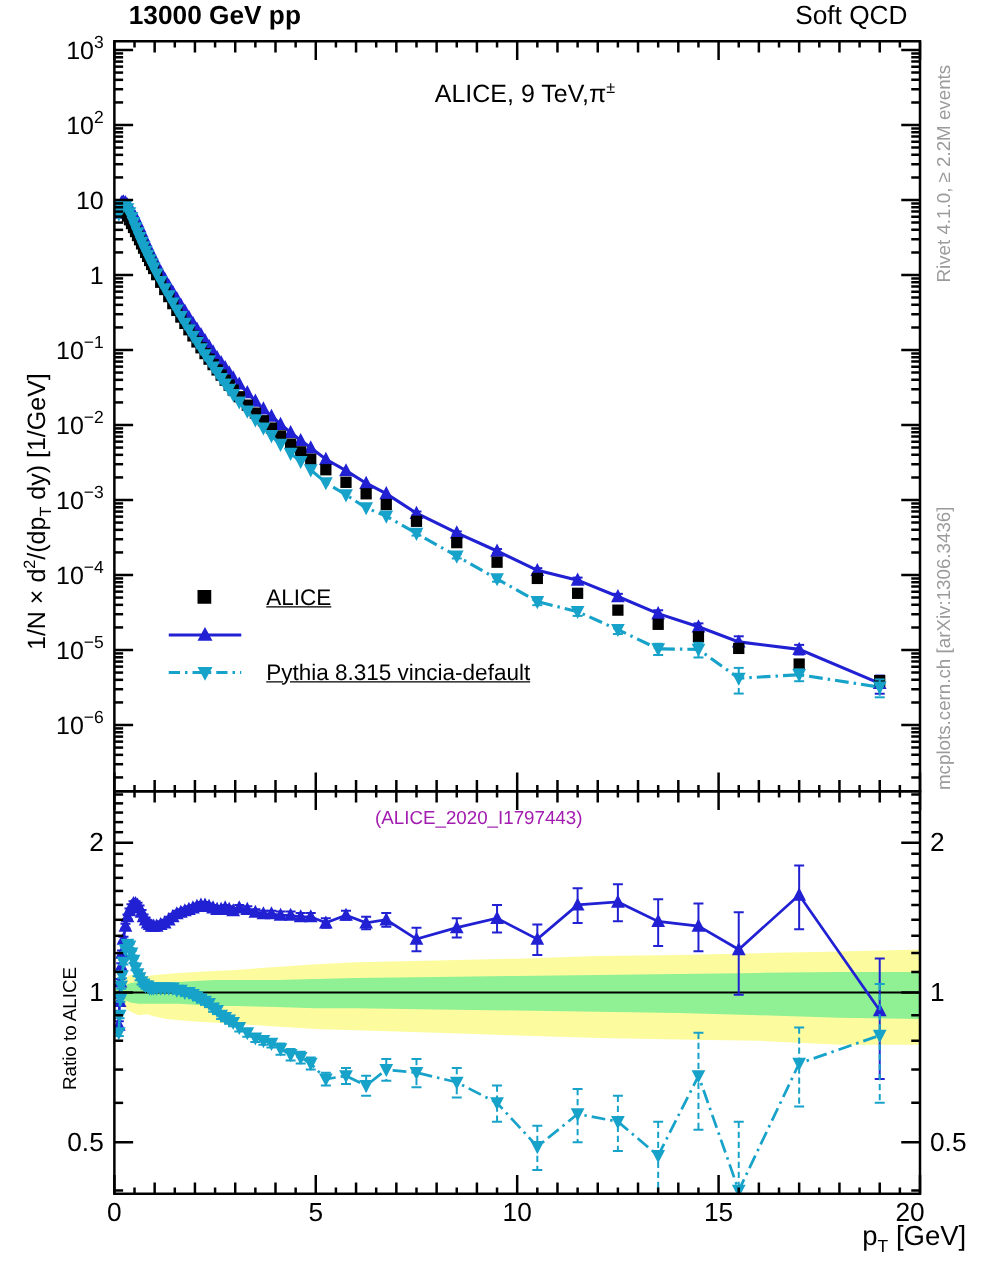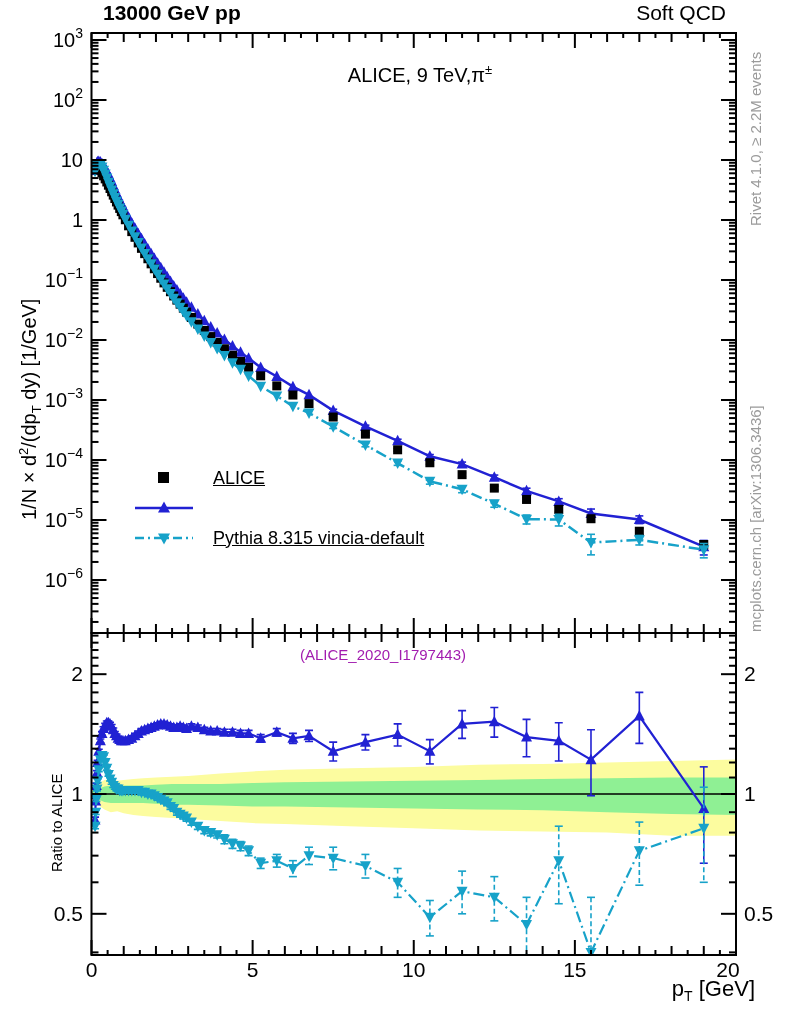--- a/index.html
+++ b/index.html
@@ -9,21 +9,21 @@
   svg text{font-family:"Liberation Sans","DejaVu Sans",sans-serif;}
   .ov{position:absolute;white-space:nowrap;}
   .vtext{position:absolute;transform-origin:0 0;transform:rotate(-90deg);white-space:nowrap;}
   .hdr{font-size:21px;top:1px;}
   .title{font-size:20px;top:62px;left:420px;transform:translateX(-50%);}
   .title .sup{font-size:13px;vertical-align:super;}
   .ylab{font-size:20px;left:16px;top:520px;}
   .ylab .sup{font-size:13px;vertical-align:super;}
   .ylab .sub{font-size:13px;vertical-align:sub;}
   .ratlab{font-size:15px;left:48px;top:872px;}
-  .xlab{font-size:22px;right:31px;top:976px;}
+  .xlab{font-size:22px;right:13px;top:976px;}
   .xlab .sub{font-size:14px;vertical-align:sub;}
   .side{font-size:15px;color:#9b9b9b;}
   .side1{left:747px;top:226px;}
   .side2{left:747px;top:632px;}
   .wm{font-size:15px;color:#a21caf;left:383px;top:602px;transform:translateX(-50%);margin-top:44px;}
   .legend{position:absolute;left:133px;top:463px;text-decoration:underline;}
   .lrow{display:flex;align-items:center;height:30px;}
   .licon{width:62px;height:22px;flex:0 0 62px;}
   .ltext{font-size:18px;margin-left:18px;}
 </style>

